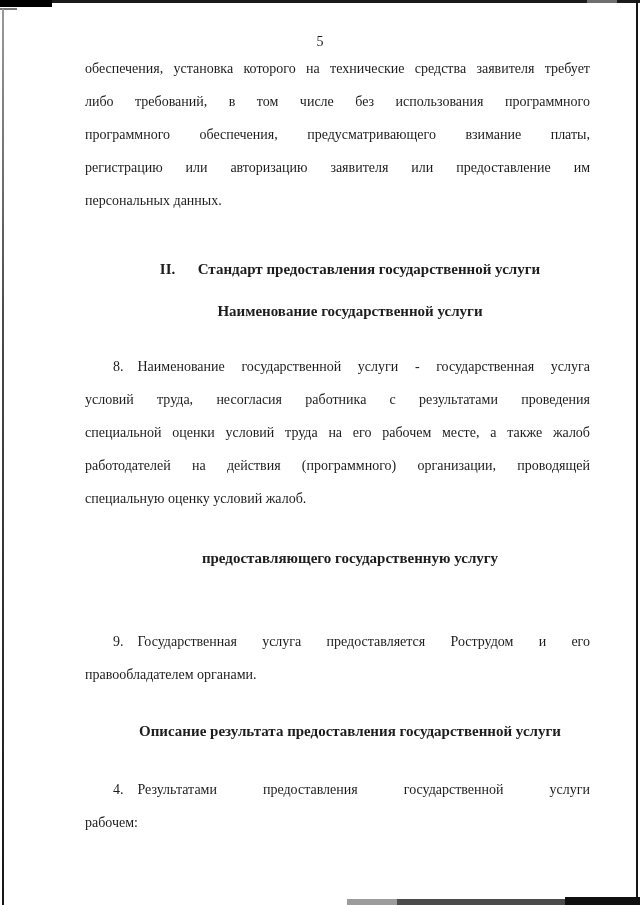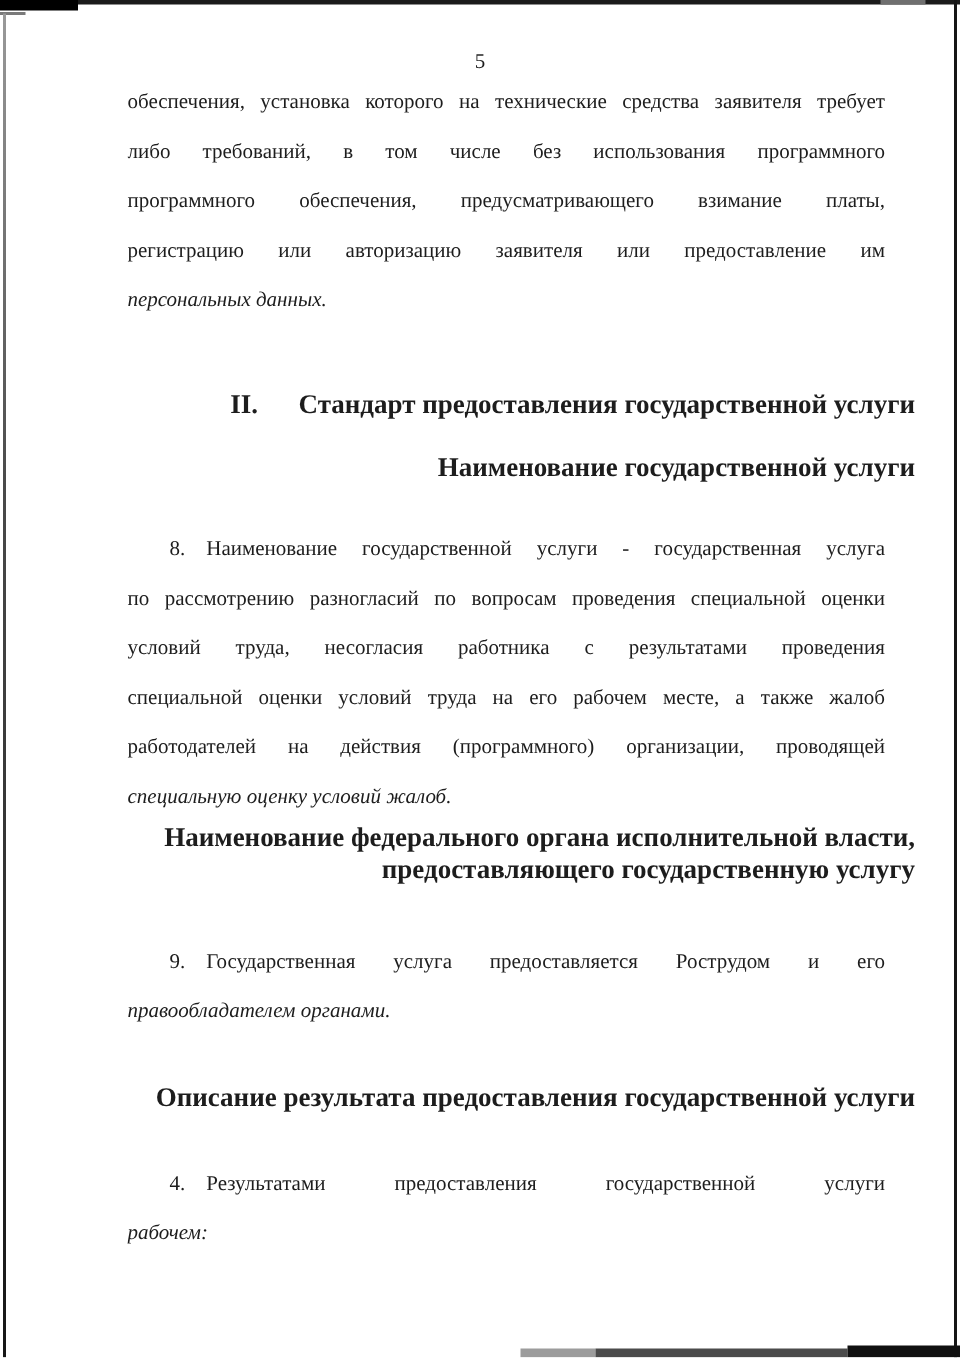--- a/index.html
+++ b/index.html
@@ -19,24 +19,24 @@
   .right-line    { top:0; left:636px; width:2px; height:905px; background:#161616; }
   .bottom-seg-1  { top:899px; left:347px; width:50px; height:6px; background:#9c9c9c; }
   .bottom-seg-2  { top:899px; left:397px; width:168px; height:6px; background:#4b4b4b; }
   .bottom-seg-3  { top:897px; left:565px; width:75px; height:8px; background:#101010; }
   
   .page-number { position:absolute; top:34px; left:0; width:640px; text-align:center;
                  font-size:14px; }
   .block { position:absolute; left:85px; width:505px; }
   .line  { height:33px; line-height:33px; font-size:14px;
            text-align:justify; text-align-last:justify; overflow:hidden; }
-  .line.last   { text-align:center; text-align-last:left;font-style:italic; }
+  .line.last   { text-align:center; text-align-last:left; }
   .line.indent { padding-left:28px; }
-  .heading { position:absolute; left:90px; width:520px; text-align:right;
-             font-weight:bold; font-size:18px; line-height:22px; }
+  .heading { position:absolute; left:90px; width:520px; text-align:center;
+             font-weight:bold; font-size:15px; line-height:22px; }
   .heading .hline { line-height:21px; }
 </style>
 </head>
 <body>
 
 <div class="page">
 
   <div class="art top-bar-main"></div>
   <div class="art top-bar-left"></div>
   <div class="art top-bar-gray"></div>
@@ -56,29 +56,27 @@
     <div class="line">регистрацию или авторизацию заявителя или предоставление им</div>
     <div class="line last">персональных данных.</div>
   </div>
 
   <div class="heading" style="top:258px;">II.  Стандарт предоставления государственной услуги</div>
 
   <div class="heading" style="top:300px;">Наименование государственной услуги</div>
 
   <div class="block" style="top:350px;">
     <div class="line indent">8. Наименование государственной услуги - государственная услуга</div>
-    <div class="line">по рассмотрению разногласий по вопросам проведения специальной оценки</div>
     <div class="line">условий труда, несогласия работника с результатами проведения</div>
     <div class="line">специальной оценки условий труда на его рабочем месте, а также жалоб</div>
     <div class="line">работодателей на действия (программного) организации, проводящей</div>
     <div class="line last">специальную оценку условий жалоб.</div>
   </div>
 
   <div class="heading" style="top:548px;">
-    <div class="hline">Наименование федерального органа исполнительной власти,</div>
     <div class="hline">предоставляющего государственную услугу</div>
   </div>
 
   <div class="block" style="top:625px;">
     <div class="line indent">9. Государственная услуга предоставляется Рострудом и его</div>
     <div class="line last">правообладателем органами.</div>
   </div>
 
   <div class="heading" style="top:720px;">Описание результата предоставления государственной услуги</div>
 

